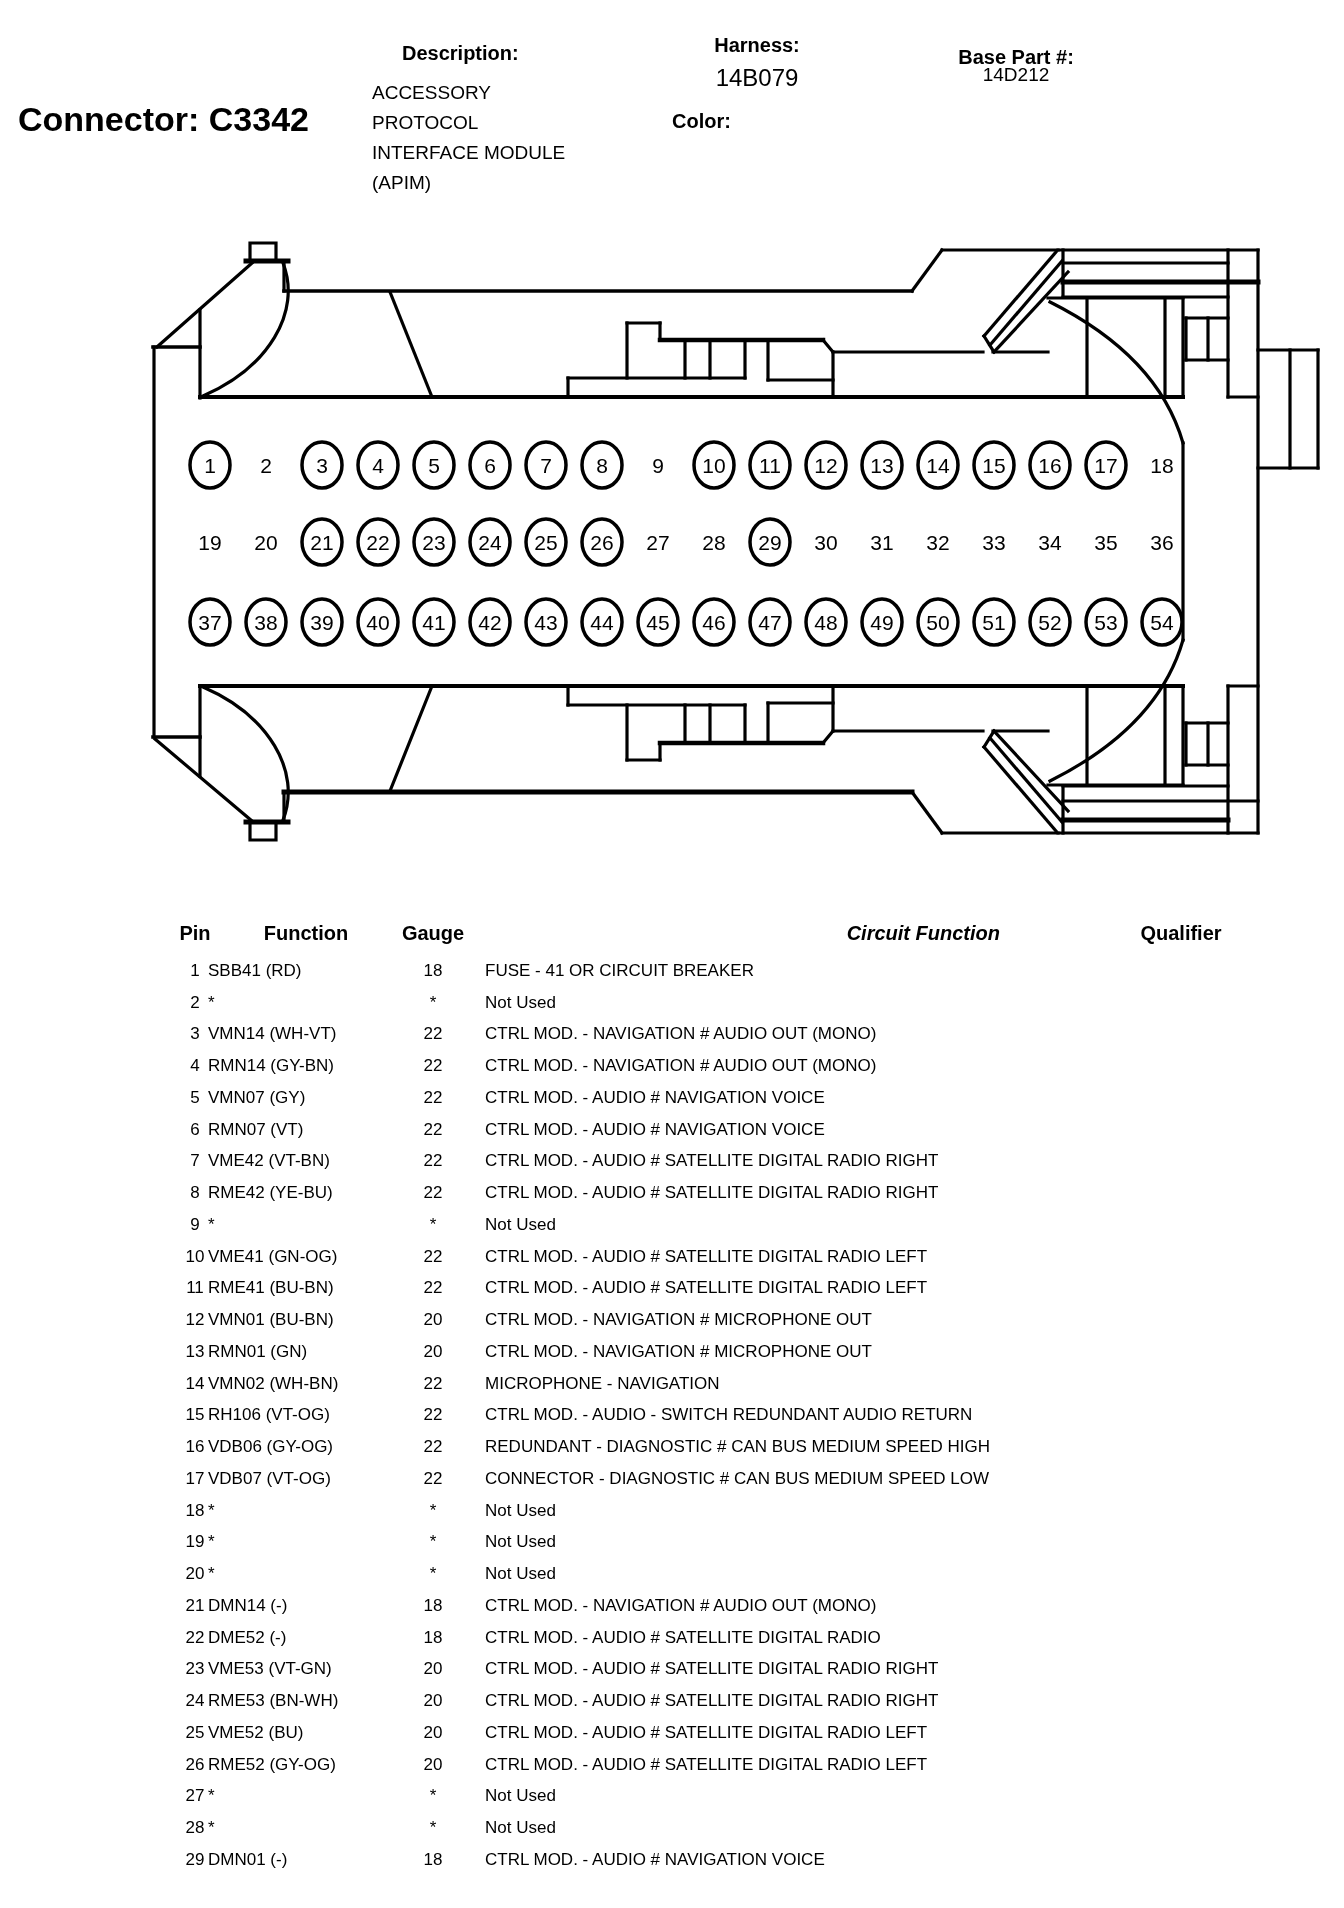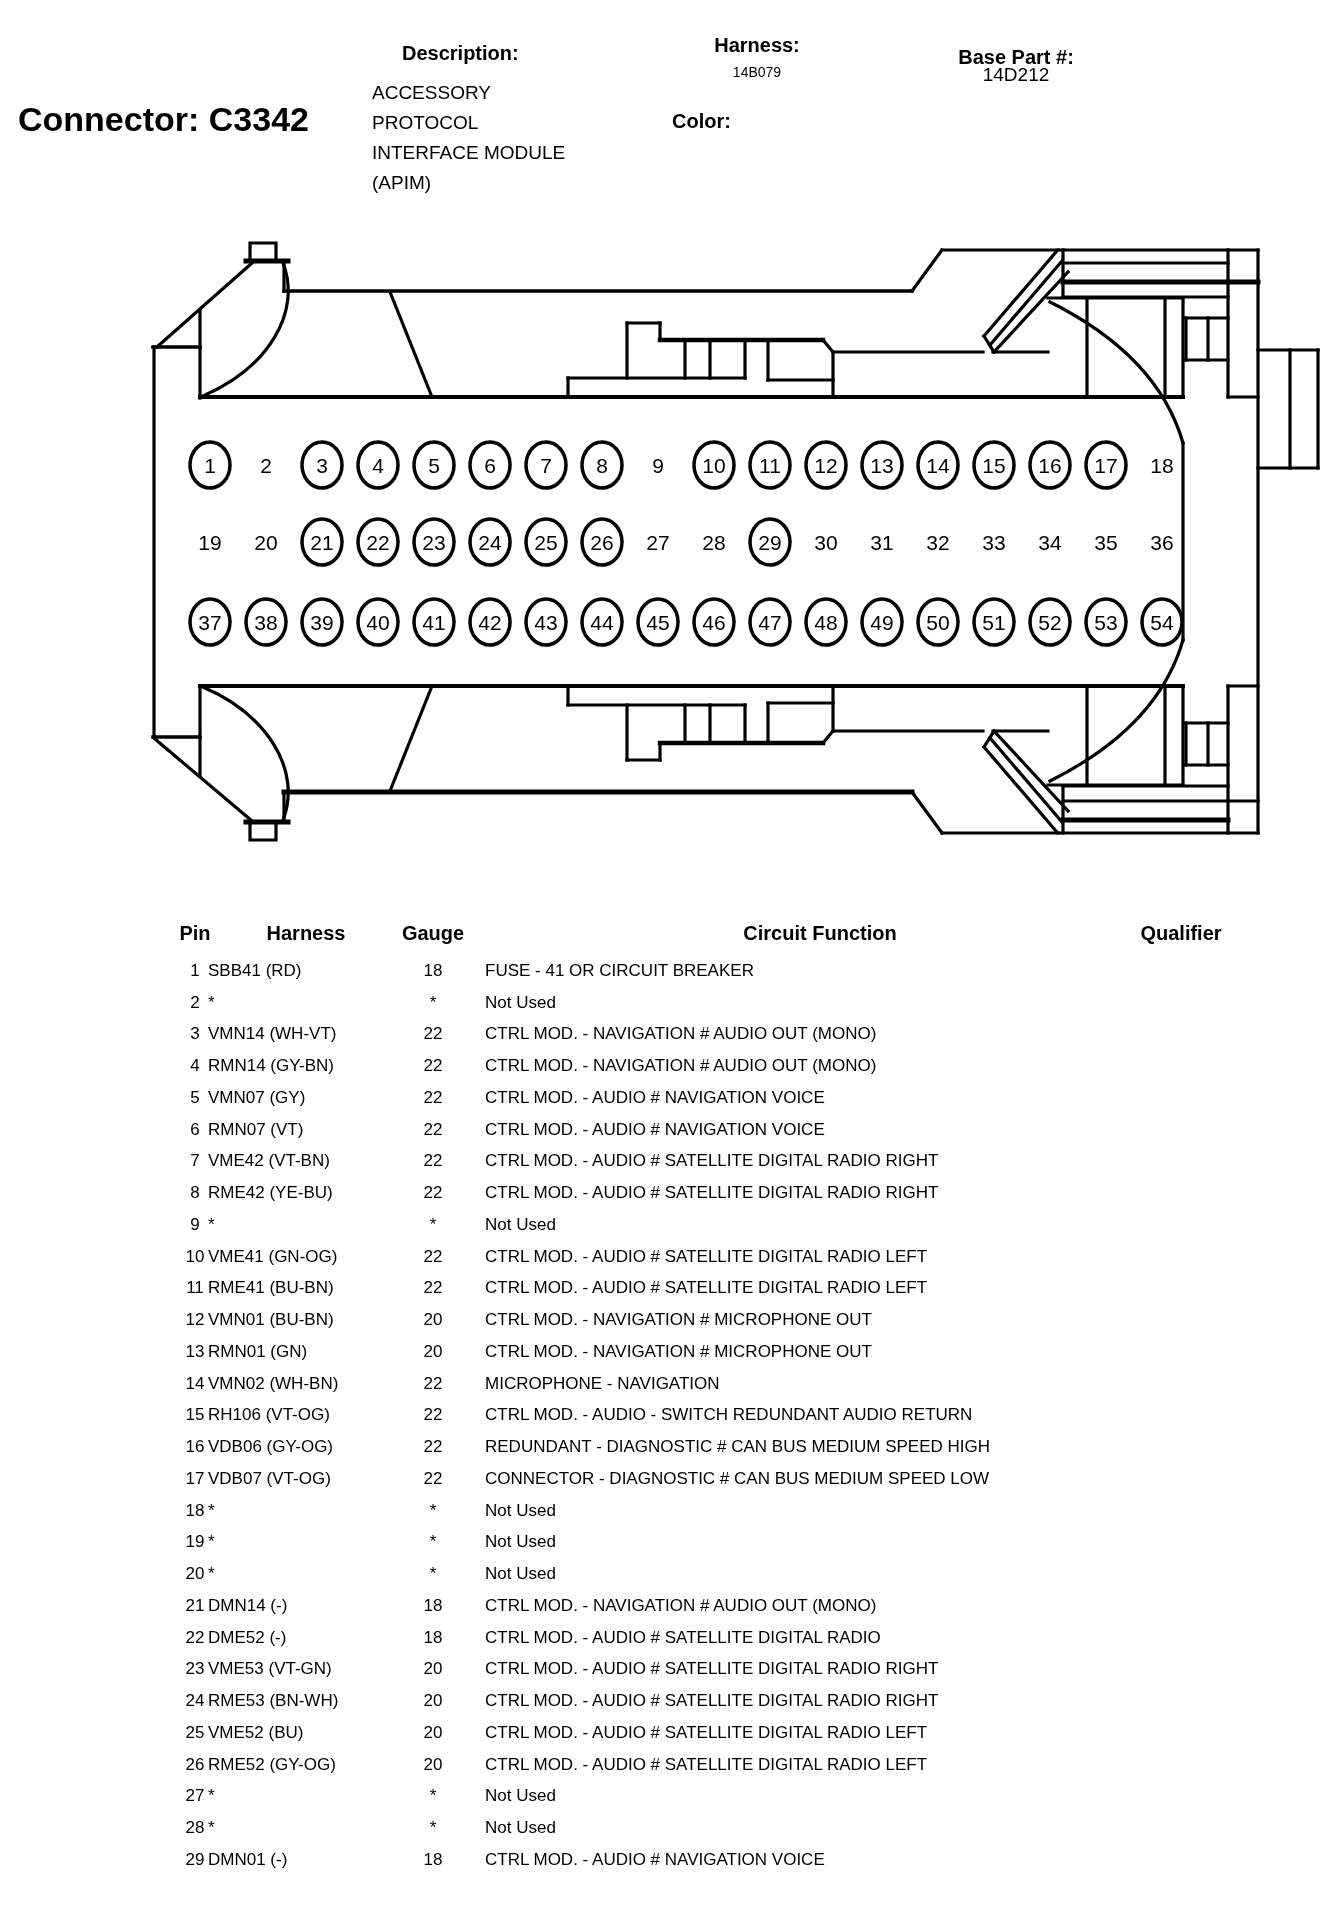--- a/index.html
+++ b/index.html
@@ -4,31 +4,31 @@
 <style>
   html,body{margin:0;padding:0;background:#ffffff;}
   body{width:1344px;height:1908px;position:relative;font-family:"Liberation Sans",sans-serif;color:#000;overflow:hidden;}
   .abs{position:absolute;}
   #connector-title{left:18px;top:100px;width:360px;font-size:34px;font-weight:700;}
   #desc-label{left:402px;top:42px;width:200px;font-size:20px;font-weight:700;text-align:left;}
   .desc-line{left:372px;width:262px;font-size:19px;text-align:left;}
   #desc-l0{top:82px;} #desc-l1{top:112px;} #desc-l2{top:142px;} #desc-l3{top:172px;}
   #color-label{left:672px;top:110px;width:100px;font-size:20px;font-weight:700;}
   #harness-label{left:682px;top:34px;width:150px;font-size:20px;font-weight:700;text-align:center;}
-  #harness-value{left:682px;top:64px;width:150px;font-size:14px;text-align:center;}
+  #harness-value{left:682px;top:64px;width:150px;font-size:24px;text-align:center;}
   #basepart-label{left:936px;top:46px;width:160px;font-size:20px;font-weight:700;text-align:center;}
   #basepart-value{left:936px;top:64px;width:160px;font-size:19px;text-align:center;}
   #diagram-svg{position:absolute;left:0;top:0;}
   
   #pin-table{position:absolute;left:0;top:922px;width:1344px;}
   .th{position:absolute;font-size:20px;font-weight:700;}
   #th-pin{left:130px;width:130px;text-align:center;}
   #th-circuit{left:196px;width:220px;text-align:center;}
   #th-gauge{left:393px;width:80px;text-align:center;}
-  #th-function{left:640px;width:360px;text-align:center;}
+  #th-function{left:640px;width:360px;text-align:right;font-style:italic;}
   #th-qualifier{left:1100px;width:162px;text-align:center;}
   #table-rows{position:absolute;left:0;top:33px;width:1344px;}
   .trow{position:relative;height:31.75px;font-size:17px;}
   .trow span{position:absolute;top:50%;transform:translateY(-50%);white-space:nowrap;}
   .c-pin{left:130px;width:130px;text-align:center;}
   .c-circuit{left:208px;width:220px;text-align:left;}
   .c-gauge{left:393px;width:80px;text-align:center;}
   .c-function{left:485px;}
   .c-qualifier{left:1100px;width:162px;text-align:center;}
 </style>
@@ -258,21 +258,21 @@
       <text x="1050" y="629.5" fill="#000" stroke="none">52</text>
       <ellipse cx="1106" cy="622" rx="20" ry="23" stroke-width="3.5"></ellipse>
       <text x="1106" y="629.5" fill="#000" stroke="none">53</text>
       <ellipse cx="1162" cy="622" rx="20" ry="23" stroke-width="3.5"></ellipse>
       <text x="1162" y="629.5" fill="#000" stroke="none">54</text>
     </g>
 </svg>
 
 <div id="pin-table">
   <div class="th" id="th-pin">Pin</div>
-  <div class="th" id="th-circuit">Harness</div>
+  <div class="th" id="th-circuit">Function</div>
   <div class="th" id="th-gauge">Gauge</div>
   <div class="th" id="th-function">Circuit Function</div>
   <div class="th" id="th-qualifier">Qualifier</div>
   <div id="table-rows">
       <div class="trow">
         <span class="c-pin">1</span>
         <span class="c-circuit">SBB41 (RD)</span>
         <span class="c-gauge">18</span>
         <span class="c-function">FUSE - 41 OR CIRCUIT BREAKER</span>
         <span class="c-qualifier"></span>

